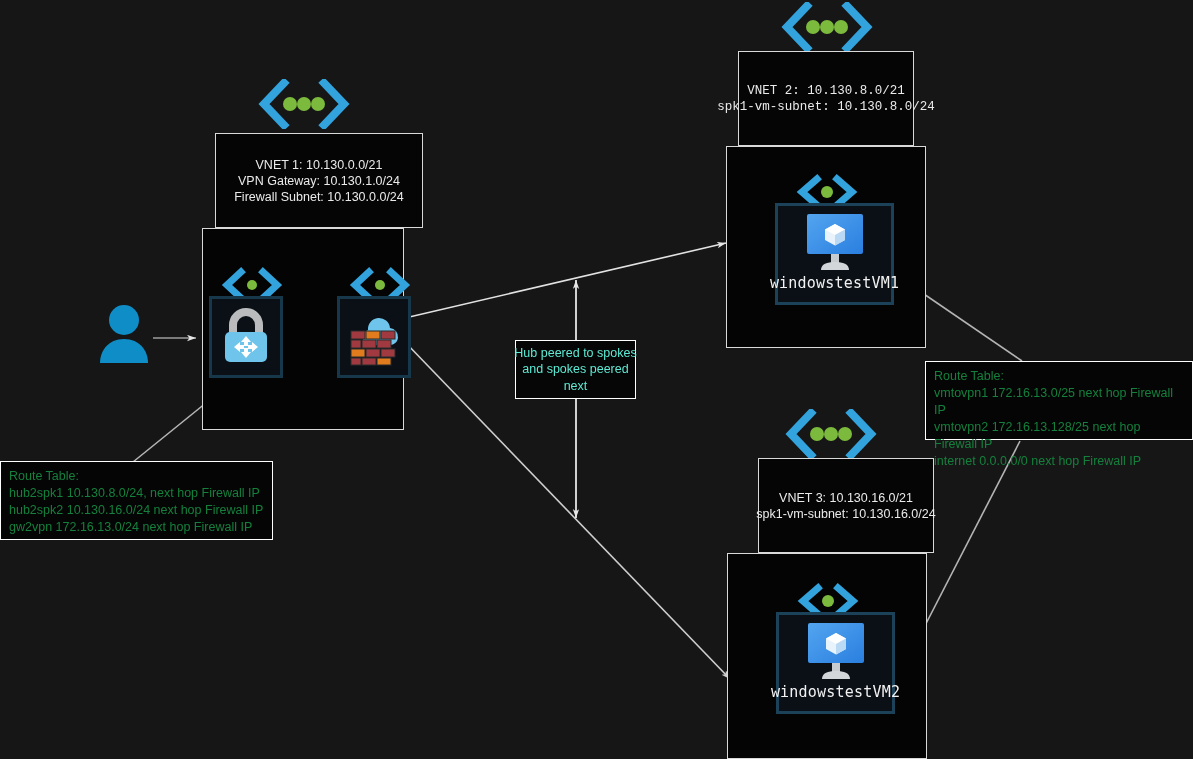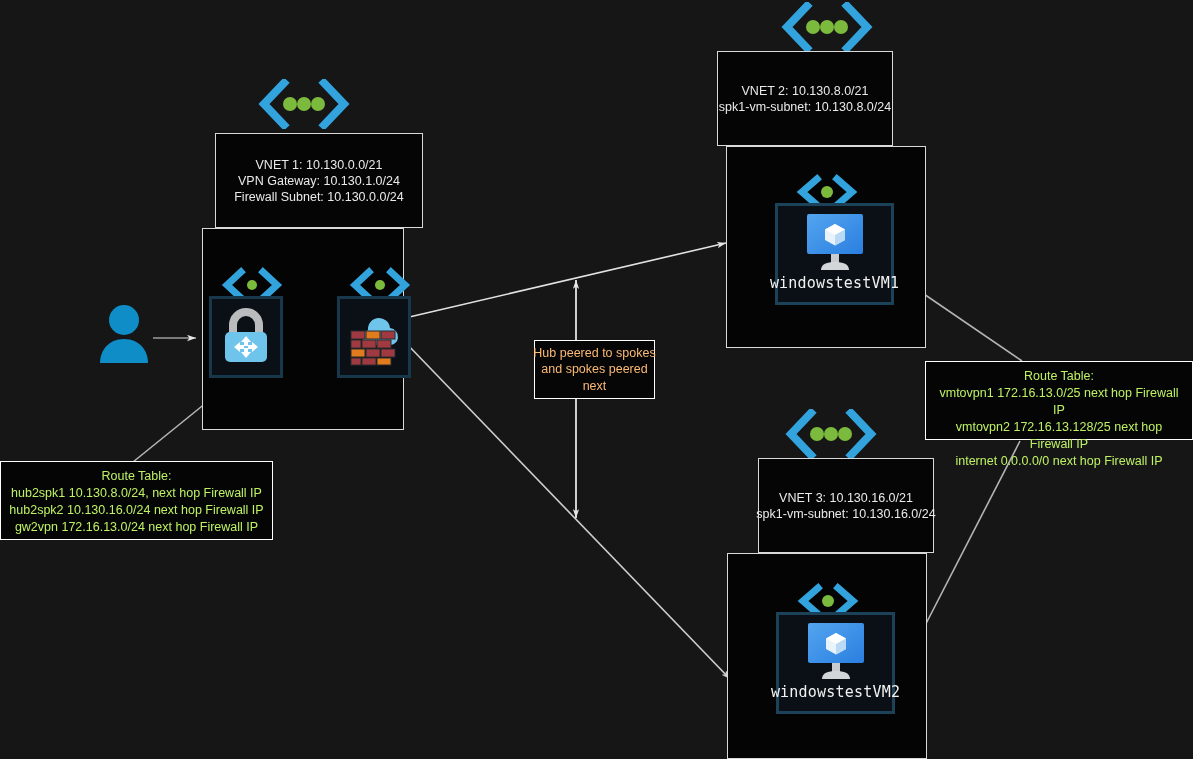--- a/index.html
+++ b/index.html
@@ -8,23 +8,23 @@
   .canvas{position:absolute;inset:0;width:1193px;height:759px;}
   svg.links{position:absolute;left:0;top:0;width:1193px;height:759px;pointer-events:none;}
 
   
   .labelbox{position:absolute;background:#050505;border:1px solid #d9d9d9;
             display:flex;align-items:center;justify-content:center;text-align:center;
             font-size:12.5px;line-height:16px;color:#eaeaea;box-sizing:border-box;}
   .vnetbox{position:absolute;background:#040404;border:1px solid #d9d9d9;box-sizing:border-box;}
   .notebox{position:absolute;background:#060606;border:1px solid #ffffff;
            display:flex;align-items:center;justify-content:center;text-align:center;
-           font-size:12.5px;line-height:16.5px;color:#fdba74;box-sizing:border-box;z-index:6;margin-left:19px;}
+           font-size:12.5px;line-height:16.5px;color:#5eead4;box-sizing:border-box;z-index:6;}
   .routebox{position:absolute;background:#050505;border:1px solid #ffffff;
-            text-align:center;font-size:12.5px;line-height:17px;color:#bef264;
+            font-size:12.5px;line-height:17px;color:#15803d;
             box-sizing:border-box;padding:6px 8px;z-index:6;}
   .routebox .rt-title{display:block;}
   .routebox .rt-line{display:block;}
 
   
   .subnet{position:absolute;background:#0a1016;border:3px solid #16384a;box-sizing:border-box;}
   .vmtile{position:absolute;background:#0a1016;border:3px solid #1b4258;box-sizing:border-box;
           display:flex;flex-direction:column;align-items:center;justify-content:flex-start;}
   .vmlabel{font-family:"DejaVu Sans Mono","Liberation Mono",monospace;
            font-size:15px;color:#f2f2f2;letter-spacing:.2px;}
@@ -151,21 +151,21 @@
   <div class="chev" style="left:781px;top:2px;width:92px;height:50px;">
     <svg viewBox="0 0 92 50" width="92" height="50">
       <path d="M26 4 L6 25 L26 46" fill="none" stroke="#32a3dc" stroke-width="8" stroke-linecap="square"></path>
       <path d="M66 4 L86 25 L66 46" fill="none" stroke="#32a3dc" stroke-width="8" stroke-linecap="square"></path>
       <circle cx="32" cy="25" r="7" fill="#7cba3d"></circle>
       <circle cx="46" cy="25" r="7" fill="#7cba3d"></circle>
       <circle cx="60" cy="25" r="7" fill="#7cba3d"></circle>
     </svg>
   </div>
 
-  <div class="labelbox" style="left:717px;top:51px;width:176px;height:95px;">
+  <div class="labelbox" style="left:738px;top:51px;width:176px;height:95px;font-family:Liberation Mono, monospace;">
     <div>
       <div class="txt">VNET 2: 10.130.8.0/21</div>
       <div class="txt">spk1-vm-subnet: 10.130.8.0/24</div>
     </div>
   </div>
 
   <div class="vnetbox" style="left:726px;top:146px;width:200px;height:202px;">
     <div class="chev" style="left:66px;top:26px;width:68px;height:38px;">
       <svg viewBox="0 0 68 38" width="68" height="38">
         <path d="M24 6 L9 19 L24 32" fill="none" stroke="#32a3dc" stroke-width="7" stroke-linecap="square"></path>

